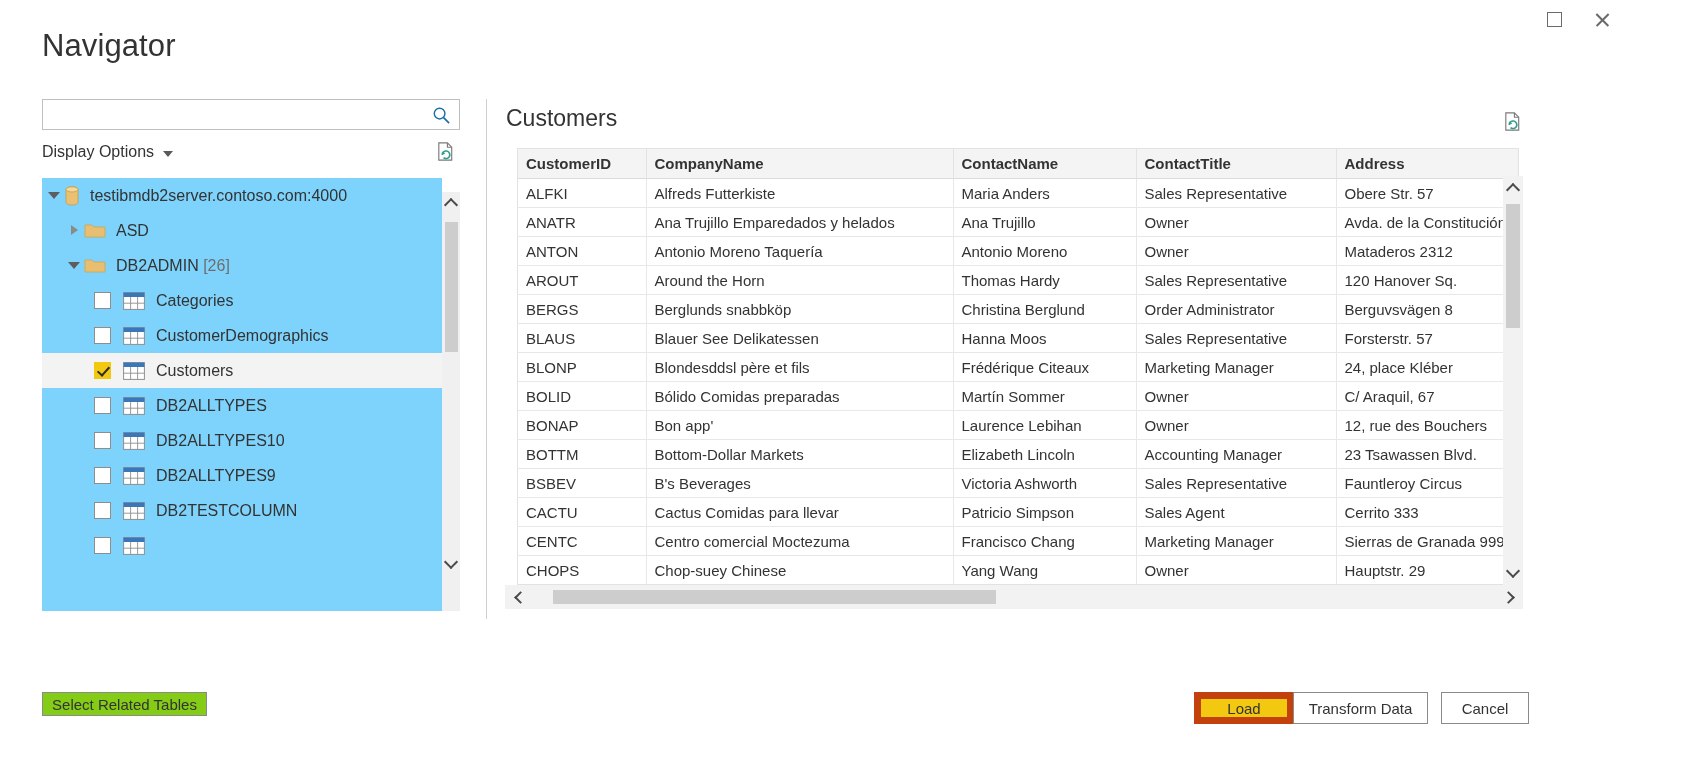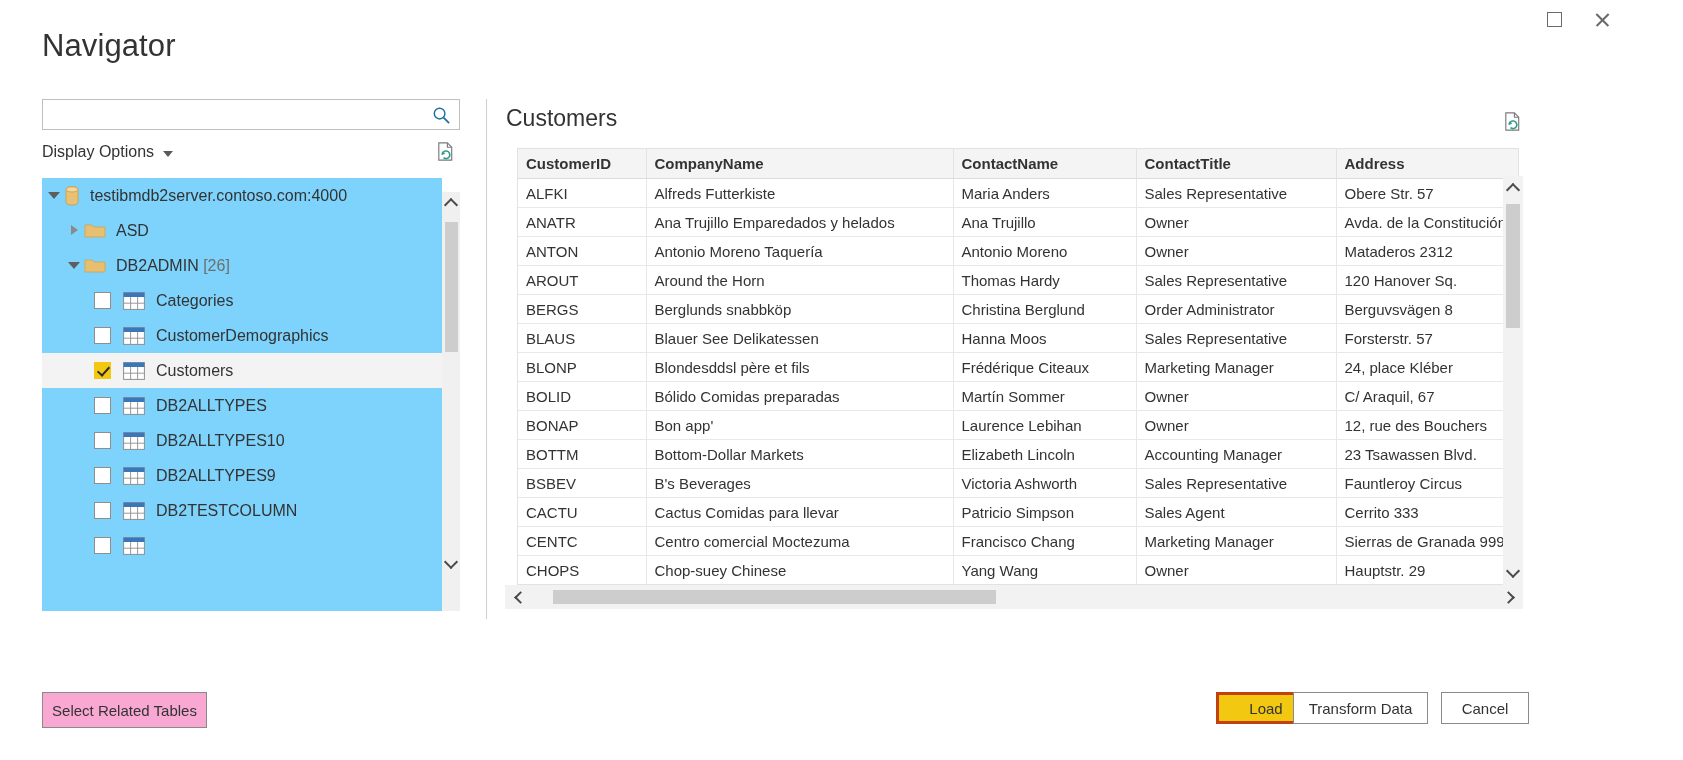--- a/index.html
+++ b/index.html
@@ -150,22 +150,22 @@
     position: absolute; left: 3px; top: 44px; width: 13px; height: 130px;
     background: #cdcdcd;
   }
   .tree-scroll-top-cap {
     position: absolute; right: 0; top: 79px; width: 18px; height: 14px;
     background: #ffffff;
   }
 
   .select-related-btn {
     position: absolute; left: 42px; top: 692px;
-    width: 165px; height: 36px;
-    border: 1px solid #8a8a8a; background: #f9a8d4;
+    width: 165px; height: 24px;
+    border: 1px solid #8a8a8a; background: #84cc16;
     font-family: "Liberation Sans", sans-serif; font-size: 15px; color: #333333;
     display: flex; align-items: center; justify-content: center;
     cursor: default;
   }
 
   
   .v-divider {
     position: absolute; left: 486px; top: 99px; width: 1px; height: 520px;
     background: #cfcfcf;
   }
@@ -254,21 +254,21 @@
 
   
   .btn {
     position: absolute; top: 692px; height: 32px;
     display: flex; align-items: center; justify-content: center;
     font-family: "Liberation Sans", sans-serif; font-size: 15px;
     color: #333333; cursor: default;
   }
   .btn-load {
     left: 1194px; width: 100px;
-    background: #f2c811; border: 3px solid #c2410c; margin-left: 22px;
+    background: #f2c811; border: 7px solid #c2410c;
   }
   .btn-transform {
     left: 1293px; width: 135px;
     background: #ffffff; border: 1px solid #8a8a8a;
   }
   .btn-cancel {
     left: 1441px; width: 88px;
     background: #ffffff; border: 1px solid #8a8a8a;
   }
 </style>

